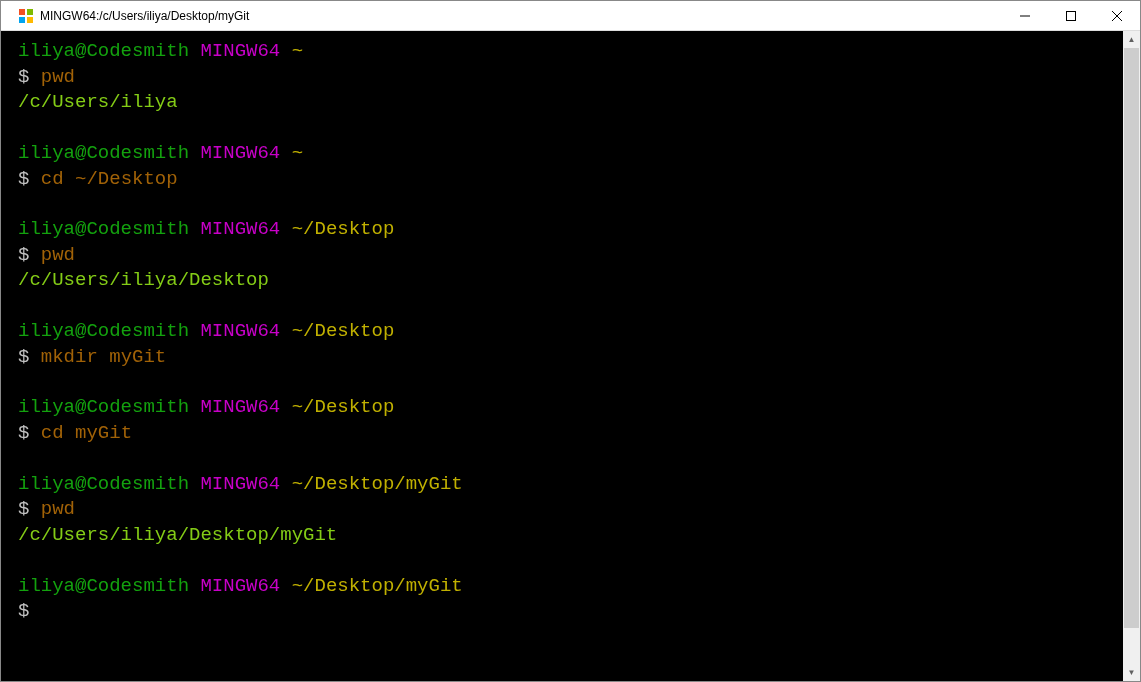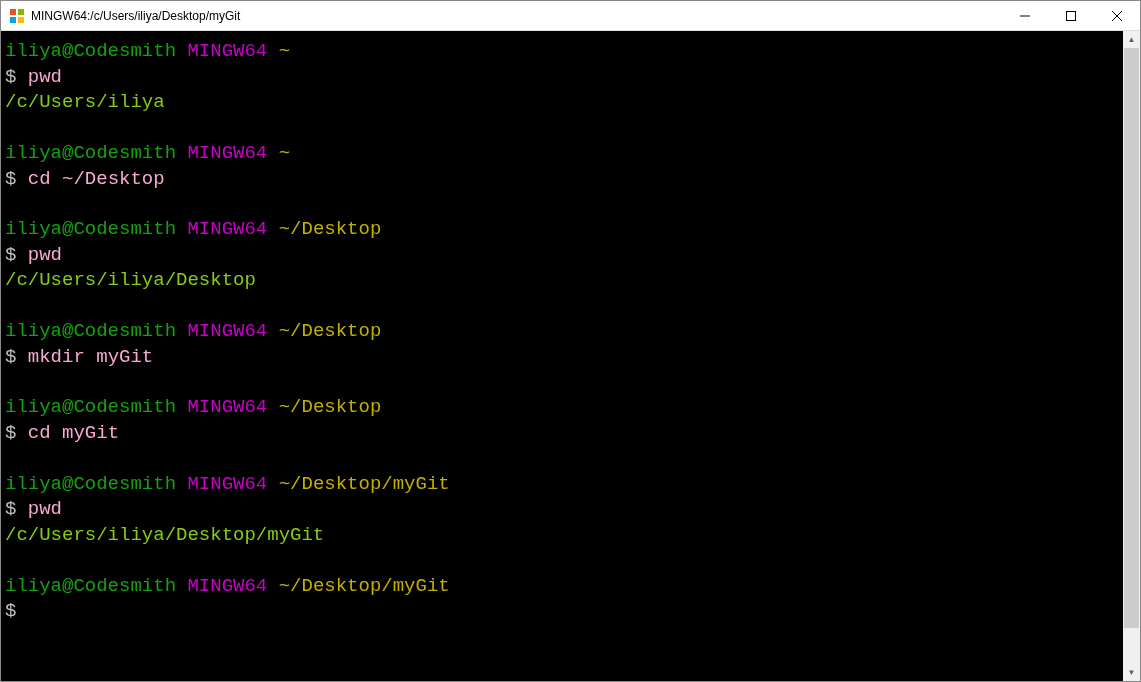--- a/index.html
+++ b/index.html
@@ -20,21 +20,21 @@
       background: #fff;
       border: 1px solid #888;
       display: flex;
       flex-direction: column;
     }
     .titlebar {
       height: 30px;
       background: #fff;
       display: flex;
       align-items: center;
-      padding-left: 8px;
+      padding-left: 17px;
       border-bottom: 1px solid #ddd;
       flex-shrink: 0;
     }
     .titlebar-icon {
       width: 16px;
       height: 16px;
       margin-right: 6px;
       display: flex;
       align-items: center;
       justify-content: center;
@@ -56,20 +56,21 @@
       justify-content: center;
       font-size: 10px;
       color: #000;
       cursor: pointer;
     }
     .terminal-area {
       flex: 1;
       display: flex;
       background: #000;
       overflow: hidden;
+      padding-left: 13px;
     }
     .terminal {
       flex: 1;
       padding: 8px 4px 4px 4px;
       font-family: 'Consolas', 'Courier New', monospace;
       font-size: 19px;
       line-height: 1.35;
       color: #c0c0c0;
       white-space: pre;
       overflow: hidden;
@@ -96,21 +97,21 @@
       font-size: 8px;
       color: #606060;
       position: absolute;
     }
     .scrollbar-arrow.up { top: 0; }
     .scrollbar-arrow.down { bottom: 0; }
     .prompt-user { color: #13a10e; }
     .prompt-env { color: #c800c8; }
     .prompt-path { color: #c0b000; }
     .prompt-dollar { color: #c0c0c0; }
-    .cmd { color: #f9a8d4; text-align: right; }
+    .cmd { color: #a16207; text-align: right; }
     .output { color: #84cc16; }
     .block { margin-bottom: 25px; }
     .block:last-child { margin-bottom: 0; }
   </style>
 </head>
 <body>
 
 <div class="window">
   <div class="titlebar">
     <div class="titlebar-icon">

